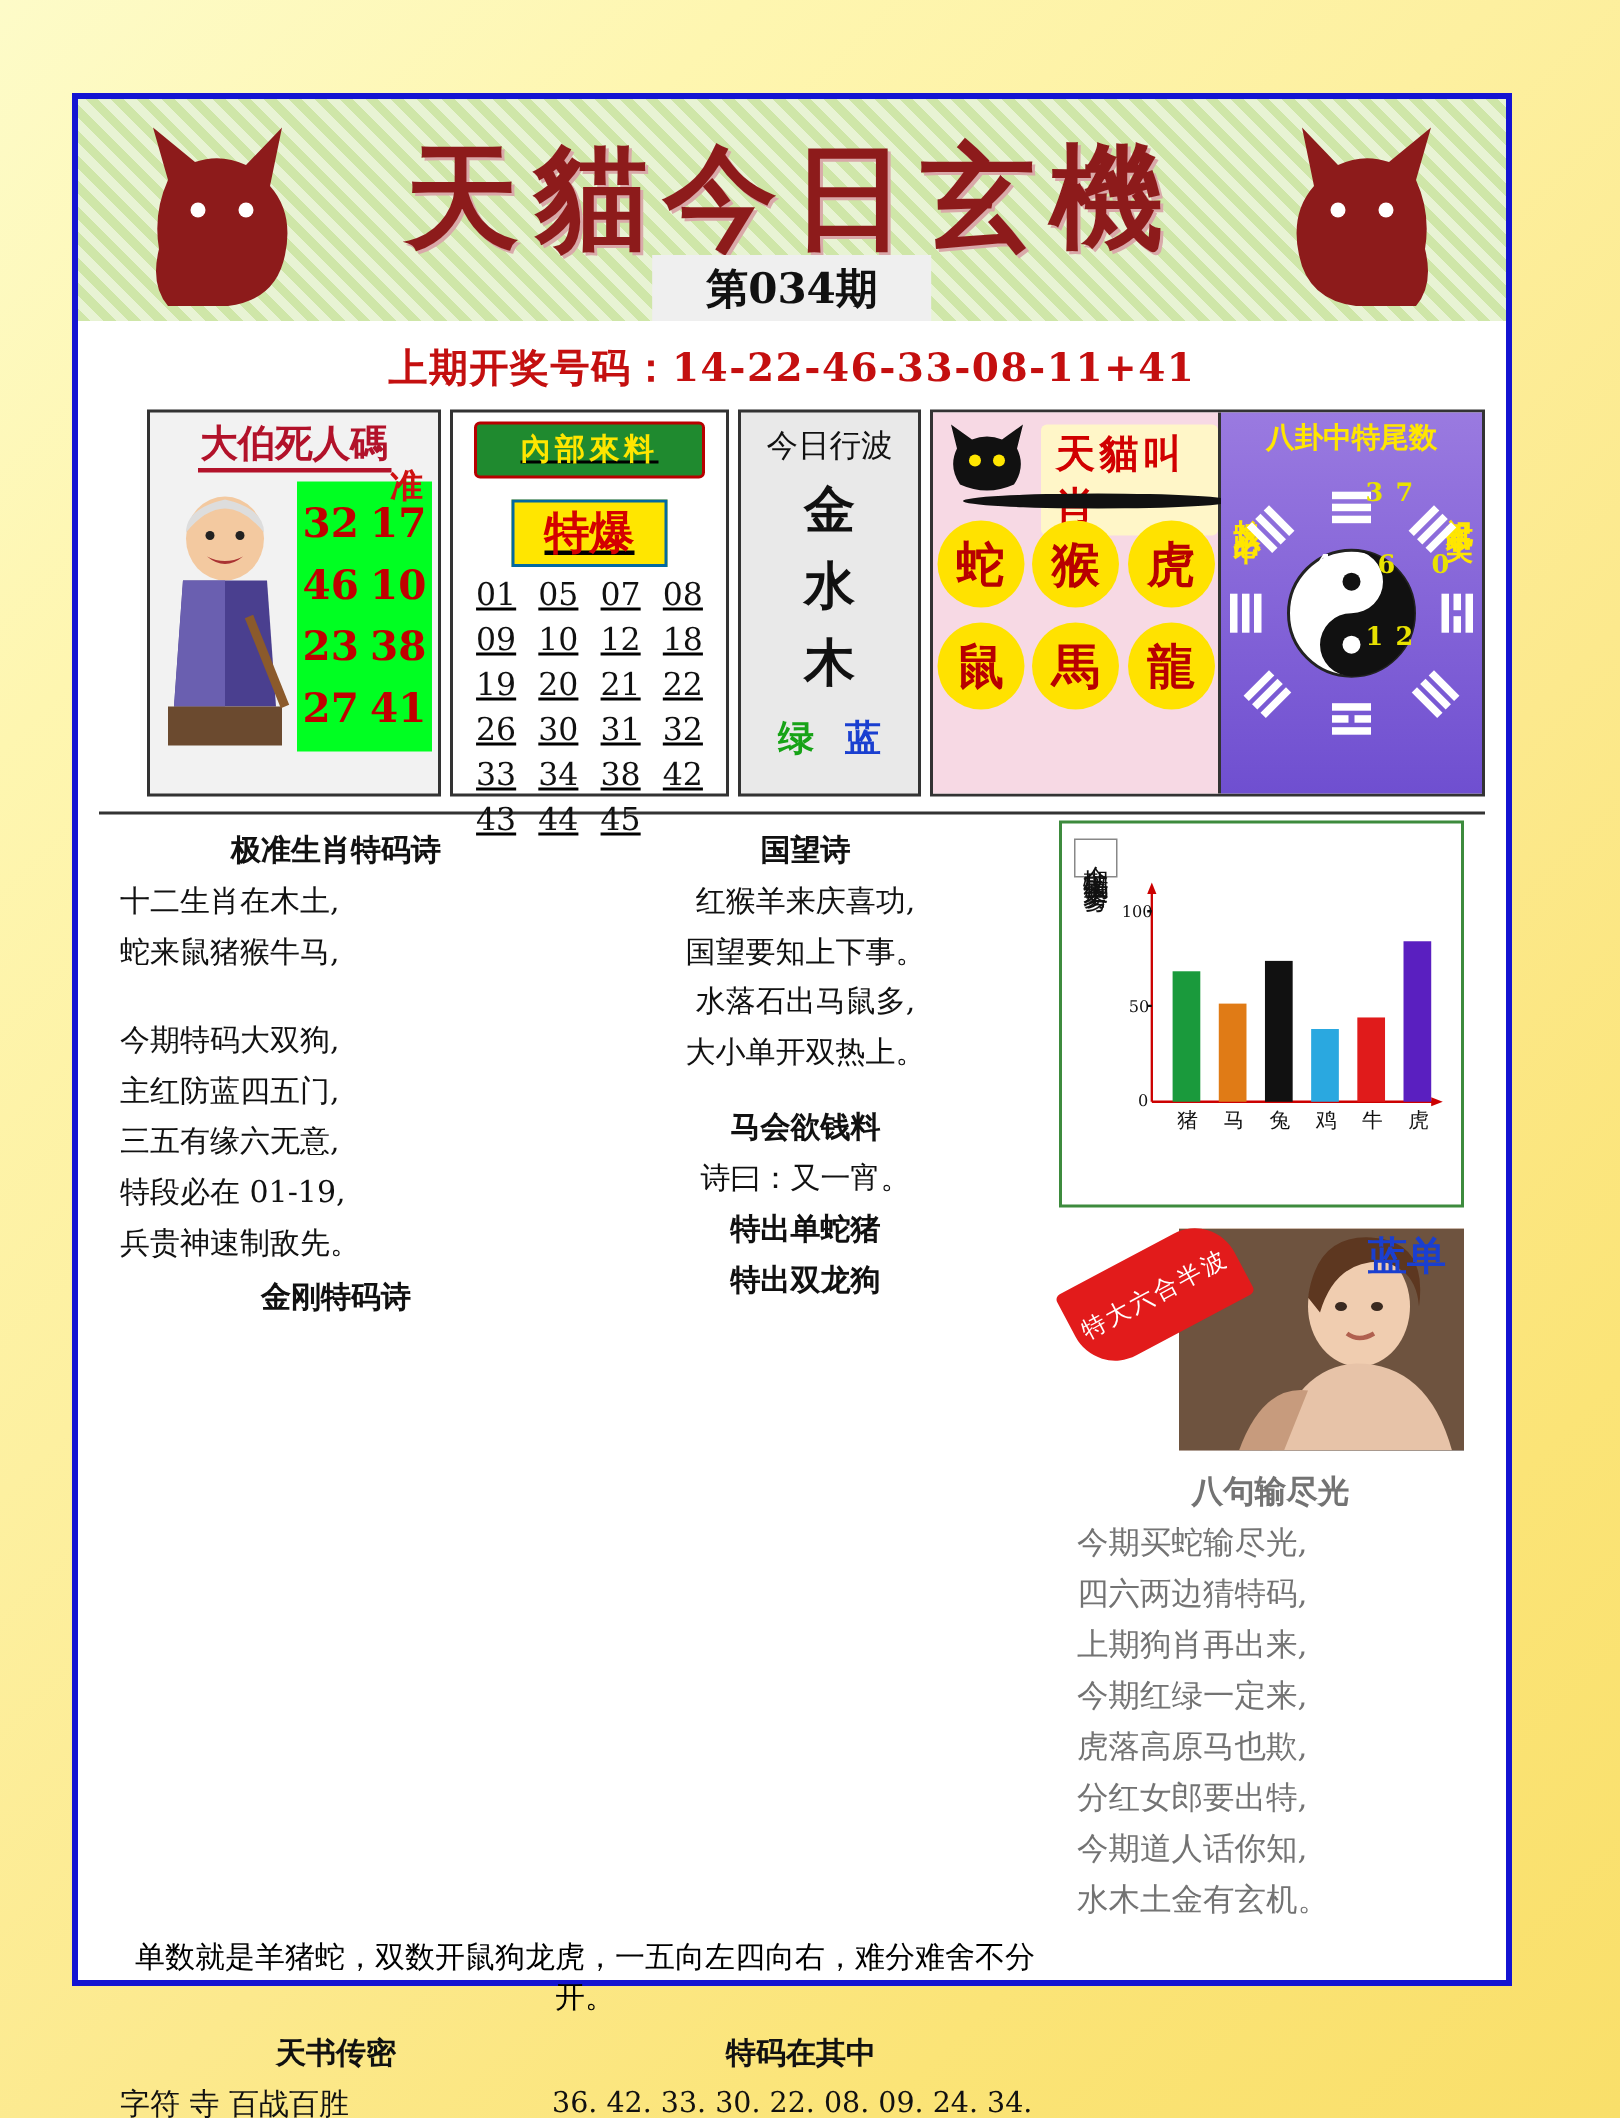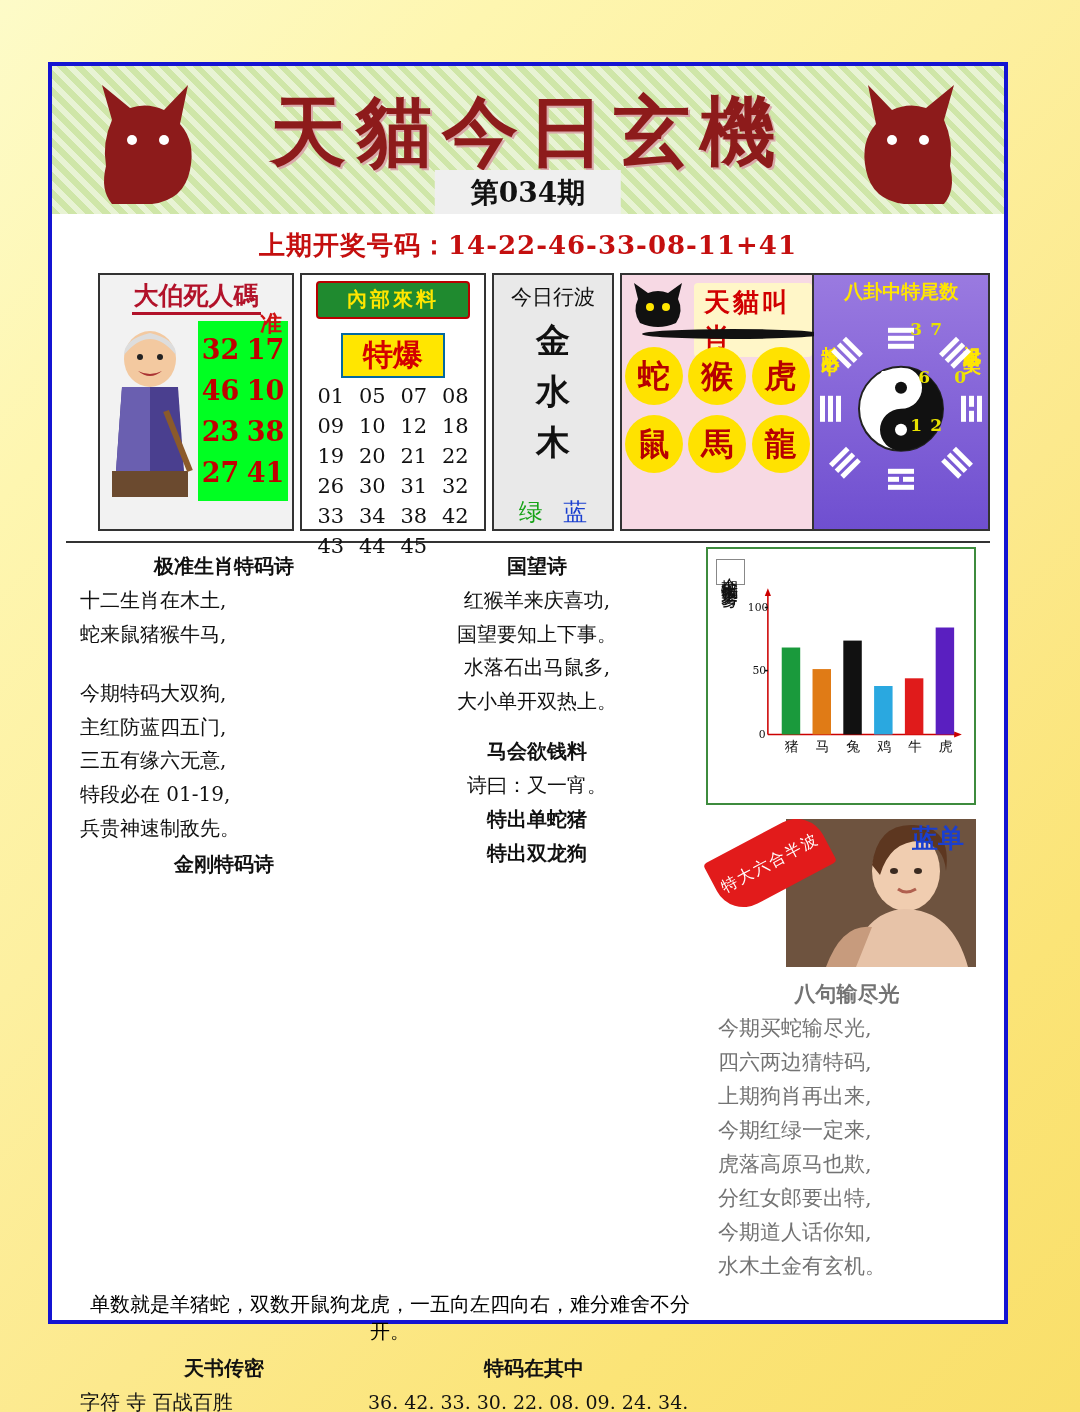--- a/index.html
+++ b/index.html
@@ -78,21 +78,21 @@
   .p1 .oldman { width:92px; height:180px; position:relative; }
   .p1 .nums {
     flex:1; background:#00ff22; margin-left:2px;
     display:grid; grid-template-columns:1fr 1fr; align-content:center;
     row-gap:10px;
     font-family:"DejaVu Serif", serif;
     font-size:27px; font-weight:bold; color:#c00000;
     text-align:center; padding:6px 0;
   }
   
-  .p2 { width:186px; background:#fff; }
+  .p2 { width:186px; background:#fff;text-decoration:underline; }
   .p2 .banner {
     margin:6px auto 0 auto; width:150px; height:34px;
     background:#1f8a2f; color:#ffe600; border:2px solid #b80000;
     border-radius:4px;
     font-size:20px; font-weight:bold; text-align:center; line-height:32px;
     letter-spacing:3px;
     font-family:"DejaVu Serif", serif;
   }
   .p2 .tebao {
     text-align:center; font-size:30px; font-weight:bold; color:#d40000;
@@ -104,21 +104,21 @@
     margin-top:6px; padding:0 8px;
     display:grid; grid-template-columns:repeat(4,1fr);
     row-gap:6px;
     font-family:"DejaVu Serif", serif;
     font-size:21px; color:#111; text-align:center;
   }
   
   .p3 { width:122px; background:#e9e9e9; }
   .p3 .t { text-align:center; font-size:21px; padding:8px 0 4px 0; color:#111;}
   .p3 .elems { text-align:center; font-family:"DejaVu Serif", serif; font-size:34px; font-weight:bold; color:#111; line-height:1.5; }
-  .p3 .colors { text-align:center; font-size:24px; font-weight:normal; margin-top:28px;}
+  .p3 .colors { text-align:center; font-size:24px; font-weight:bold; margin-top:8px;}
   .p3 .colors .g { color:#17a317; }
   .p3 .colors .b { color:#1a3fd0; margin-left:14px;}
   
   .p4 { flex:1; display:flex; background:#fff; }
   .p4 .left { width:52%; background:#f7d9e4; position:relative; border-right:2px solid #333;}
   .p4 .catsm { position:absolute; left:8px; top:6px; width:56px; height:52px;}
   .p4 .jx {
     position:absolute; left:72px; top:8px;
     background:#fff6c8; color:#d10000; font-size:26px; font-weight:bold;
     font-family:"DejaVu Serif", serif; padding:2px 10px; border-radius:4px;

